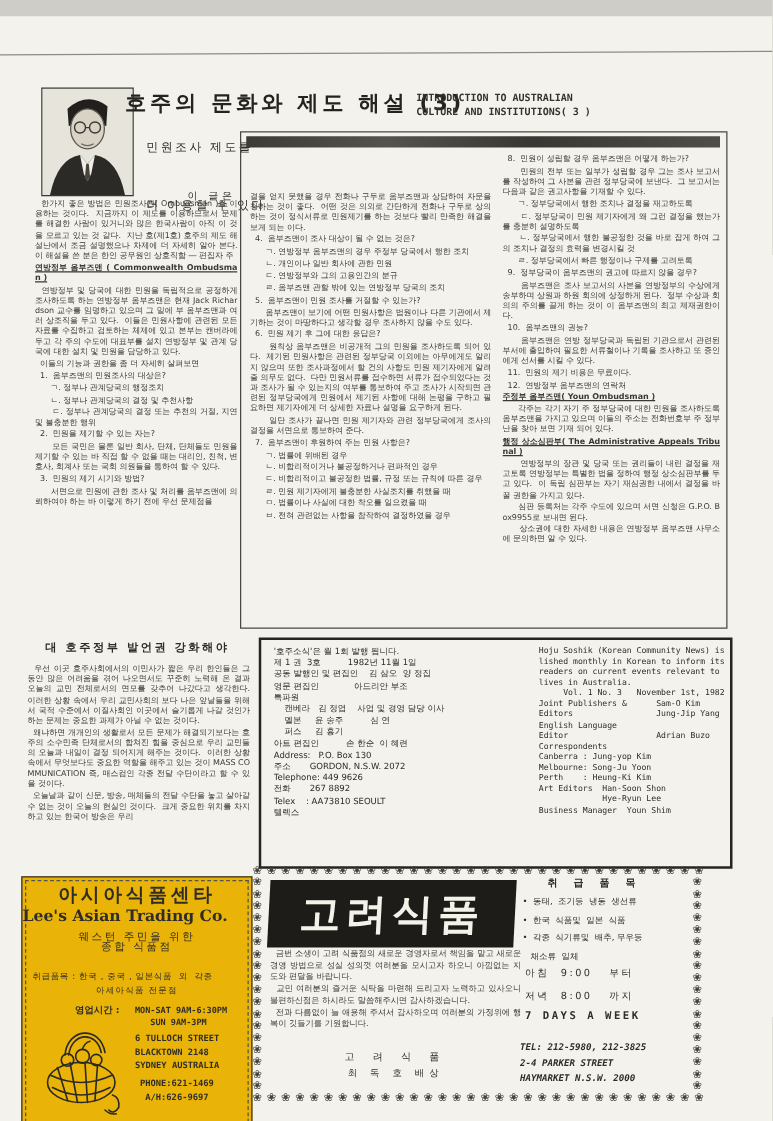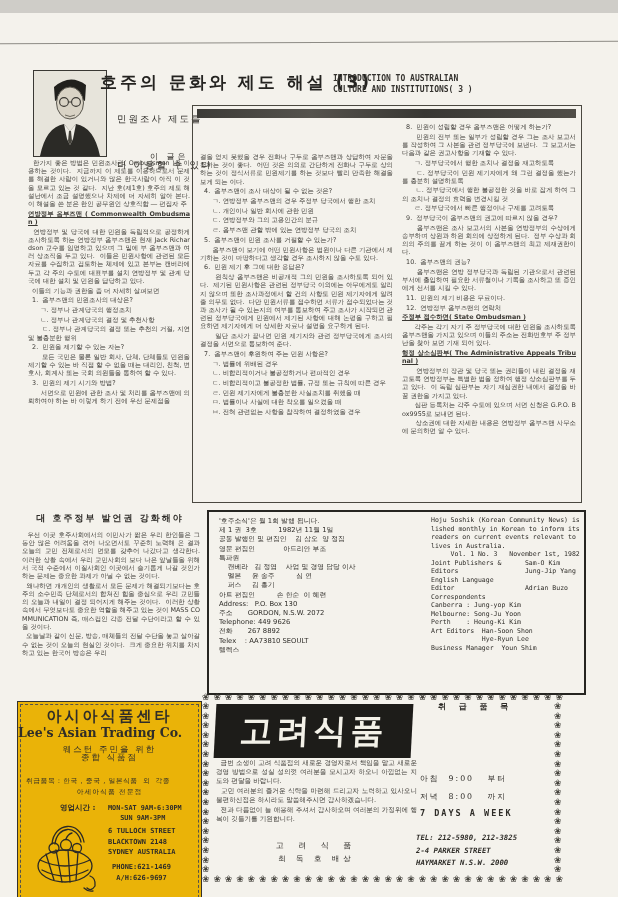--- a/index.html
+++ b/index.html
@@ -144,21 +144,21 @@
       <div class="para">      ㄱ. 정부당국에서 행한 조치나 결정을 재고하도록</div>
       <div class="para">      ㄷ. 정부당국이 민원 제기자에게 왜 그런 결정을 했는가를 충분히 설명하도록</div>
       <div class="para">      ㄴ. 정부당국에서 행한 불공정한 것을 바로 잡게 하여 그의 조치나 결정의 효력을 변경시킬 것</div>
       <div class="para">      ㄹ. 정부당국에서 빠른 행정이나 구제를 고려토록</div>
       <div class="para">  9.  정부당국이 옴부즈맨의 권고에 따르지 않을 경우?</div>
       <div class="para">      옴부즈맨은 조사 보고서의 사본을 연방정부의 수상에게 송부하며 상원과 하원 회의에 상정하게 된다.  정부 수상과 회의의 주의를 끌게 하는 것이 이 옴부즈맨의 최고 제재권한이다.</div>
       <div class="para">  10.  옴부즈맨의 권능?</div>
       <div class="para">      옴부즈맨은 연방 정부당국과 독립된 기관으로서 관련된 부서에 출입하여 필요한 서류철이나 기록을 조사하고 또 증인에게 선서를 시킬 수 있다.</div>
       <div class="para">  11.  민원의 제기 비용은 무료이다.</div>
       <div class="para">  12.  연방정부 옴부즈맨의 연락처</div>
-      <div class="para hd">주정부 접수하면( State Ombudsman )</div>
+      <div class="para hd">주정부 옴부즈맨( Youn Ombudsman )</div>
       <div class="para">      각주는 각기 자기 주 정부당국에 대한 민원을 조사하도록 옴부즈맨을 가지고 있으며 이들의 주소는 전화번호부 주 정부난을 찾아 보면 기재 되어 있다.</div>
       <div class="para hd">행정 상소심판부( The Administrative Appeals Tribunal )</div>
       <div class="para">      연방정부의 장관 및 당국 또는 권리들이 내린 결정을 재고토록 연방정부는 특별한 법을 정하여 행정 상소심판부를 두고 있다.  이 독립 심판부는 자기 재심권한 내에서 결정을 바꿀 권한을 가지고 있다.</div>
       <div class="para">      심판 등록처는 각주 수도에 있으며 서면 신청은 G.P.O. Box9955로 보내면 된다.</div>
       <div class="para">      상소권에 대한 자세한 내용은 연방정부 옴부즈맨 사무소에 문의하면 알 수 있다.</div>
     </div>
 
   <div class="abs sec2-title">대 호주정부  발언권  강화해야</div>
   <div class="abs sec2-body bodytext">
       <div class="para">  우선 이곳 호주사회에서의 이민사가 짧은 우리 한인들은 그 동안 많은 어려움을 겪어 나오면서도 꾸준히 노력해 온 결과 오늘의 교민 전체로서의 면모를 갖추어 나갔다고 생각한다.  이러한 상황 속에서 우리 교민사회의 보다 나은 앞날들을 위해서 국적 수준에서 이질사회인 이곳에서 슬기롭게 나갈 것인가 하는 문제는 중요한 과제가 아닐 수 없는 것이다.</div>
@@ -248,20 +248,26 @@
  A/H:626-9697</div>
   </div>
 
   <div class="abs ad-right">
     <div class="abs flower fl-top">❀ ❀ ❀ ❀ ❀ ❀ ❀ ❀ ❀ ❀ ❀ ❀ ❀ ❀ ❀ ❀ ❀ ❀ ❀ ❀ ❀ ❀ ❀ ❀ ❀ ❀ ❀ ❀ ❀ ❀ ❀ ❀ ❀ ❀ ❀ ❀</div>
     <div class="abs flower fl-bottom">❀ ❀ ❀ ❀ ❀ ❀ ❀ ❀ ❀ ❀ ❀ ❀ ❀ ❀ ❀ ❀ ❀ ❀ ❀ ❀ ❀ ❀ ❀ ❀ ❀ ❀ ❀ ❀ ❀ ❀ ❀ ❀ ❀ ❀ ❀ ❀</div>
     <div class="abs flower fl-left">❀❀❀❀❀❀❀❀❀❀❀❀❀❀❀❀❀❀</div>
     <div class="abs flower fl-right">❀❀❀❀❀❀❀❀❀❀❀❀❀❀❀❀❀❀</div>
     <div class="abs kf-banner">고려식품</div>
     <div class="abs kf-items-title">취 급 품 목</div>
+    <div class="abs kf-bullets">
+        <div class="para">•  동태,  조기등  냉동  생선류</div>
+        <div class="para">•  한국  식품및  일본  식품</div>
+        <div class="para">•  각종  식기류및  배추, 무우등</div>
+        <div class="para">   채소류  일체</div>
+      </div>
     <div class="abs kf-body bodytext">
         <div class="para">  금번 소생이 고려 식품점의 새로운 경영자로서 책임을 맡고 새로운 경영 방법으로 성실 성의껏 여러분을 모시고자 하오니 아낌없는 지도와 편달을 바랍니다.</div>
         <div class="para">  교민 여러분의 즐거운 식탁을 마련해 드리고자 노력하고 있사오니 불편하신점은 하시라도 말씀해주시면 감사하겠습니다.</div>
         <div class="para">  전과 다름없이 늘 애용해 주셔서 감사하오며 여러분의 가정위에 행복이 깃들기를 기원합니다.</div>
       </div>
     <div class="abs kf-sign1">고 려 식 품</div>
     <div class="abs kf-sign2">최   독   호   배상</div>
     <div class="abs kf-hours1">아침  9:00   부터</div>
     <div class="abs kf-hours2">저녁  8:00   까지</div>
     <div class="abs kf-hours3">7  DAYS  A  WEEK</div>

